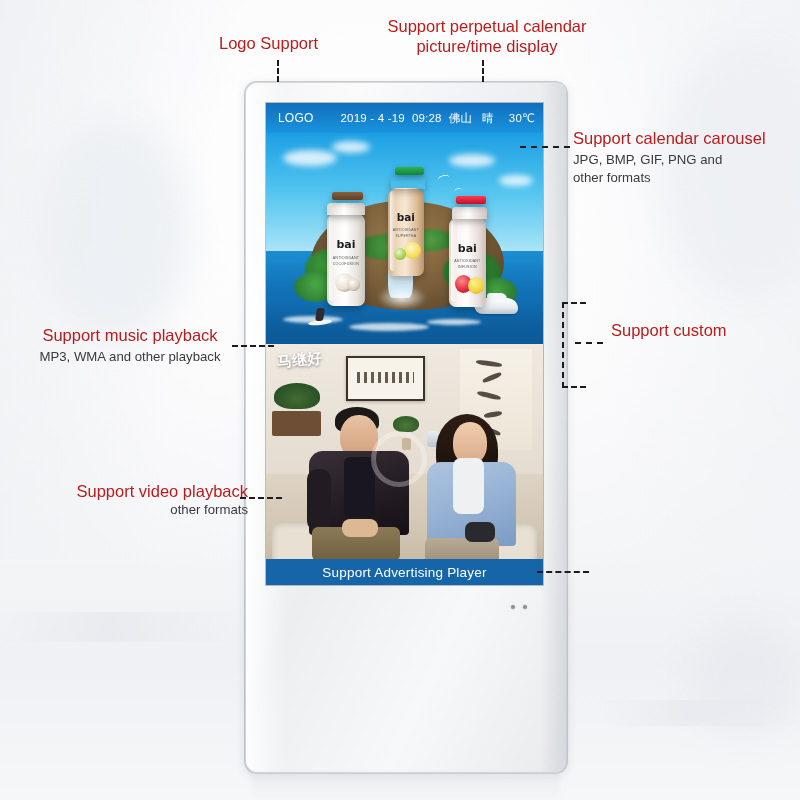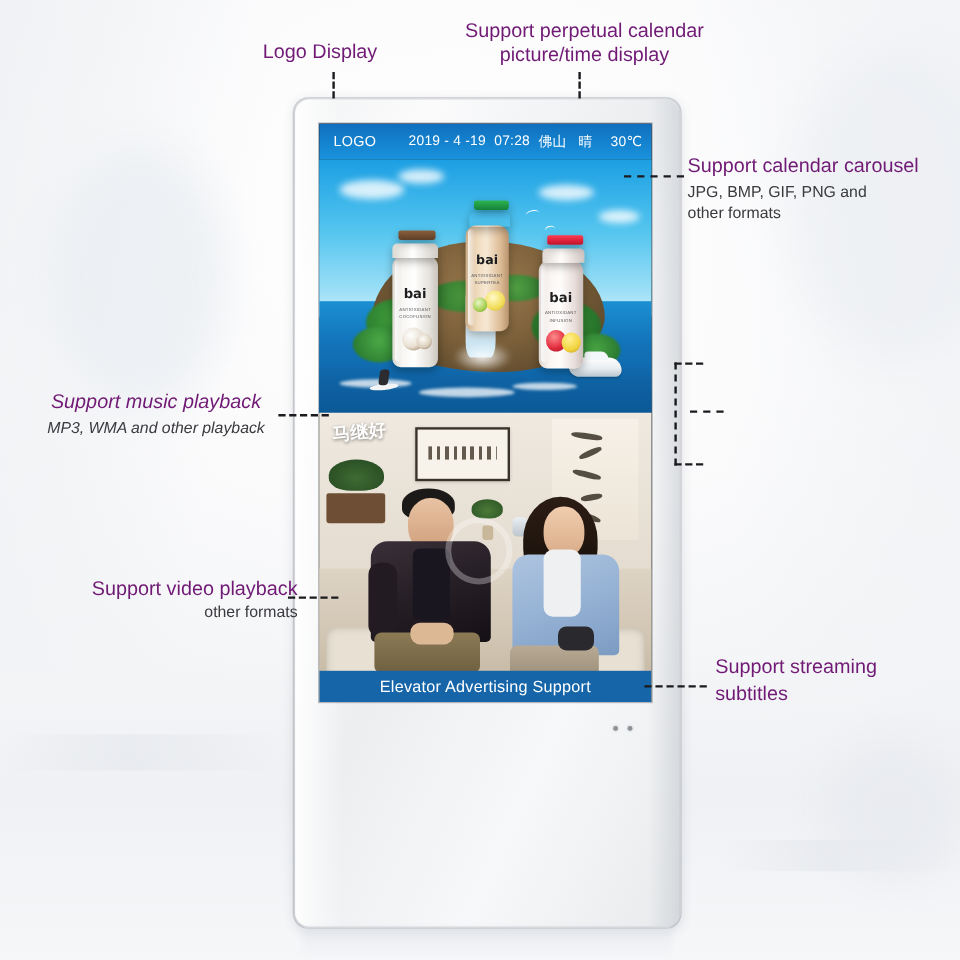--- a/index.html
+++ b/index.html
@@ -133,21 +133,21 @@
   
   .dot{position:absolute;width:4px;height:4px;border-radius:50%;
     background:#8d9299;box-shadow:0 0 2px rgba(0,0,0,.25);}
 
   
   .logo-area{position:absolute;left:245px;top:655px;width:322px;text-align:center;
     font-size:21.5px;color:#3a3a3d;letter-spacing:.2px;}
 
   
   .callout{position:absolute;color:#2b2b2e;}
-  .c-title{font-size:16.5px;line-height:1.24;color:#701a75;}
+  .c-title{font-size:16.5px;line-height:1.24;color:#b91c1c;}
   .c-sub{font-size:13.2px;line-height:1.3;color:#3a3a3f;margin-top:3px;}
 
   
   .ldr-v{position:absolute;border-left:2px dashed #1b1b1f;}
   .ldr-h{position:absolute;border-top:2px dashed #1b1b1f;}
   .bracket{position:absolute;border:2px dashed #1b1b1f;border-right:none;}
 </style>
 </head>
 <body>
 
@@ -169,21 +169,21 @@
     <div class="kiosk-edge"></div>
   </div>
   <div class="kiosk-reflect"></div>
 
   <div class="screen">
 
     <div class="statusbar">
       <span class="sb-logo">LOGO</span>
       <span class="sb-mid">
         <span class="sb-date">2019 - 4 -19</span>
-        <span class="sb-time">07:28</span>
+        <span class="sb-time">09:28</span>
         <span class="sb-city">佛山</span>
         <span class="sb-cond">晴</span>
         <span class="sb-temp">30℃</span>
       </span>
     </div>
 
     <div class="ad">
       <div class="ad-sky"></div>
       <div class="ad-cloud" style="left:6%;top:8%;width:54px;height:16px;"></div>
       <div class="ad-cloud" style="left:24%;top:4%;width:38px;height:12px;"></div>
@@ -290,62 +290,59 @@
         <div class="head" style="left:30%;top:8px;width:34px;height:42px;background:linear-gradient(180deg,#f0cdae,#d9ab88);"></div>
         <div class="torso" style="left:6%;top:48px;width:84%;height:84px;background:linear-gradient(160deg,#aec4e0 0%,#93b0d3 55%,#7c9bc2 100%);"></div>
         <div class="torso" style="left:30%;top:44px;width:30%;height:56px;background:#eef0f2;border-radius:8px;"></div>
         <div class="leg" style="left:4%;top:124px;width:70%;height:30px;background:linear-gradient(180deg,#b8aa94,#988b76);"></div>
         <div class="arm" style="left:42%;top:108px;width:30px;height:20px;background:#2a2a2e;border-radius:7px;"></div>
       </div>
 
       <div class="wm-ring"></div>
       <div class="wm">马继好</div>
 
-      <div class="subtitle">Elevator Advertising Support</div>
+      <div class="subtitle">Support Advertising Player</div>
     </div>
   </div>
 
   <div class="dot" style="left:511px;top:605px;"></div>
   <div class="dot" style="left:523px;top:605px;"></div>
 
 
   <div class="callout" style="left:219px;top:33px;">
-    <div class="c-title">Logo Display</div>
+    <div class="c-title">Logo Support</div>
   </div>
   <div class="ldr-v" style="left:277px;top:60px;height:22px;"></div>
 
   <div class="callout" style="left:376px;top:16px;width:222px;text-align:center;">
     <div class="c-title">Support perpetual calendar</div>
     <div class="c-title">picture/time display</div>
   </div>
   <div class="ldr-v" style="left:482px;top:60px;height:22px;"></div>
 
   <div class="callout" style="left:573px;top:128px;width:222px;">
     <div class="c-title">Support calendar carousel</div>
     <div class="c-sub">JPG, BMP, GIF, PNG and</div>
     <div class="c-sub" style="margin-top:0;">other formats</div>
   </div>
   <div class="ldr-h" style="left:520px;top:146px;width:50px;"></div>
 
-  <div class="callout" style="left:14px;top:325px;width:232px;text-align:center;font-style:italic;">
+  <div class="callout" style="left:14px;top:325px;width:232px;text-align:center;">
     <div class="c-title">Support music playback</div>
     <div class="c-sub">MP3, WMA and other playback</div>
   </div>
   <div class="ldr-h" style="left:232px;top:345px;width:42px;"></div>
 
   <div class="bracket" style="left:562px;top:302px;width:22px;height:82px;"></div>
   <div class="ldr-h" style="left:575px;top:342px;width:28px;"></div>
   <div class="callout" style="left:611px;top:320px;width:180px;">
+    <div class="c-title">Support custom</div>
   </div>
 
   <div class="callout" style="left:18px;top:481px;width:230px;text-align:right;">
     <div class="c-title" style="text-align:right;">Support video playback</div>
     <div class="c-sub" style="margin-top:0;">other formats</div>
   </div>
   <div class="ldr-h" style="left:240px;top:497px;width:42px;"></div>
 
   <div class="ldr-h" style="left:537px;top:571px;width:52px;"></div>
-  <div class="callout" style="left:596px;top:546px;width:190px;">
-    <div class="c-title">Support streaming</div>
-    <div class="c-title" style="margin-top:2px;">subtitles</div>
-  </div>
 
 </div>
 
 </body></html>

